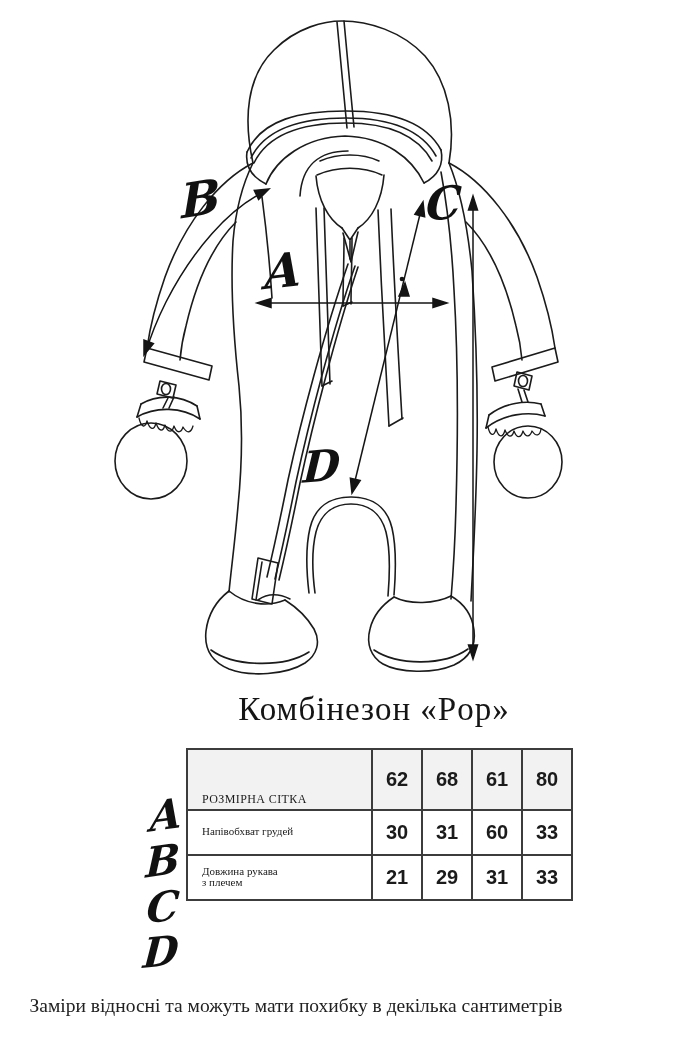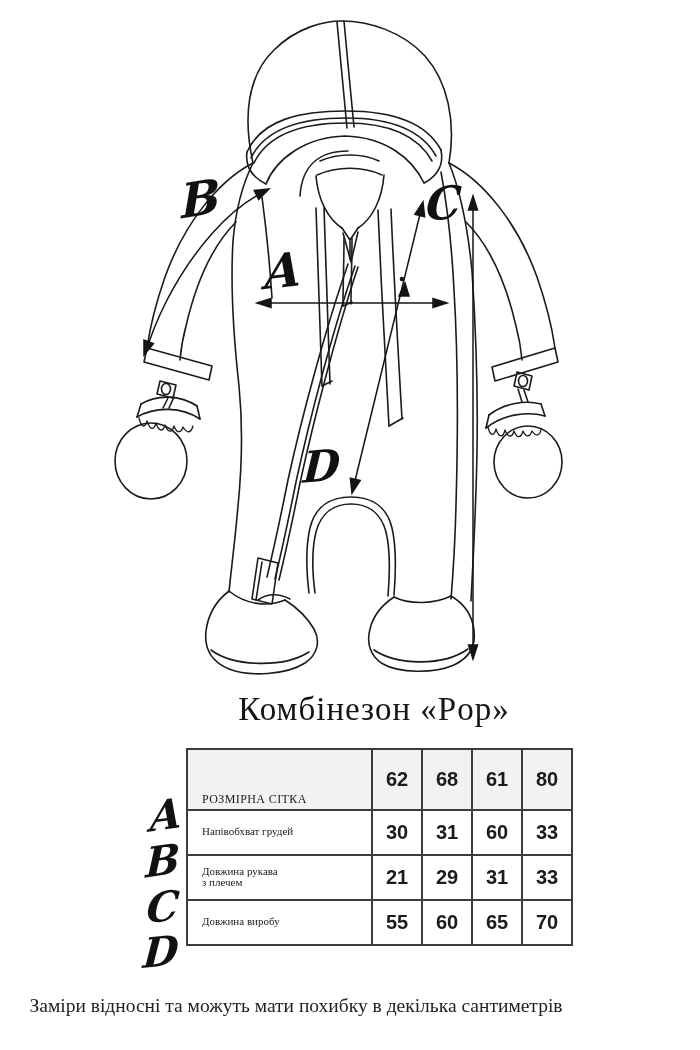--- a/index.html
+++ b/index.html
@@ -201,30 +201,20 @@
   <tr>
     <td class="col-label">
           <div class="cell-label">
       <span>Довжина рукава</span><br><span>з плечем</span></div>
         </td>
     <td class="col-num cell-num">21</td>
     <td class="col-num cell-num">29</td>
     <td class="col-num cell-num">31</td>
     <td class="col-num cell-num">33</td>
   </tr>
-  <tr>
-    <td class="col-label">
-          <div class="cell-label">
-      <span>Довжина виробу</span></div>
-        </td>
-    <td class="col-num cell-num">55</td>
-    <td class="col-num cell-num">60</td>
-    <td class="col-num cell-num">65</td>
-    <td class="col-num cell-num">70</td>
-  </tr>
 </tbody>
   </table>
 
 <div class="table-letter script abs" style="left:144px;top:795px;font-size:41px;transform:rotate(-8deg) skewX(-10deg);">A</div>
 <div class="table-letter script abs" style="left:141px;top:841px;font-size:41px;transform:rotate(-8deg) skewX(-10deg);">B</div>
 <div class="table-letter script abs" style="left:141px;top:887px;font-size:41px;transform:rotate(-6deg) skewX(-10deg);">C</div>
 <div class="table-letter script abs" style="left:139px;top:932px;font-size:41px;transform:rotate(-6deg) skewX(-10deg);">D</div>
 
 <div id="footer-note" class="abs">Заміри відносні та можуть мати похибку в декілька сантиметрів</div>
 

